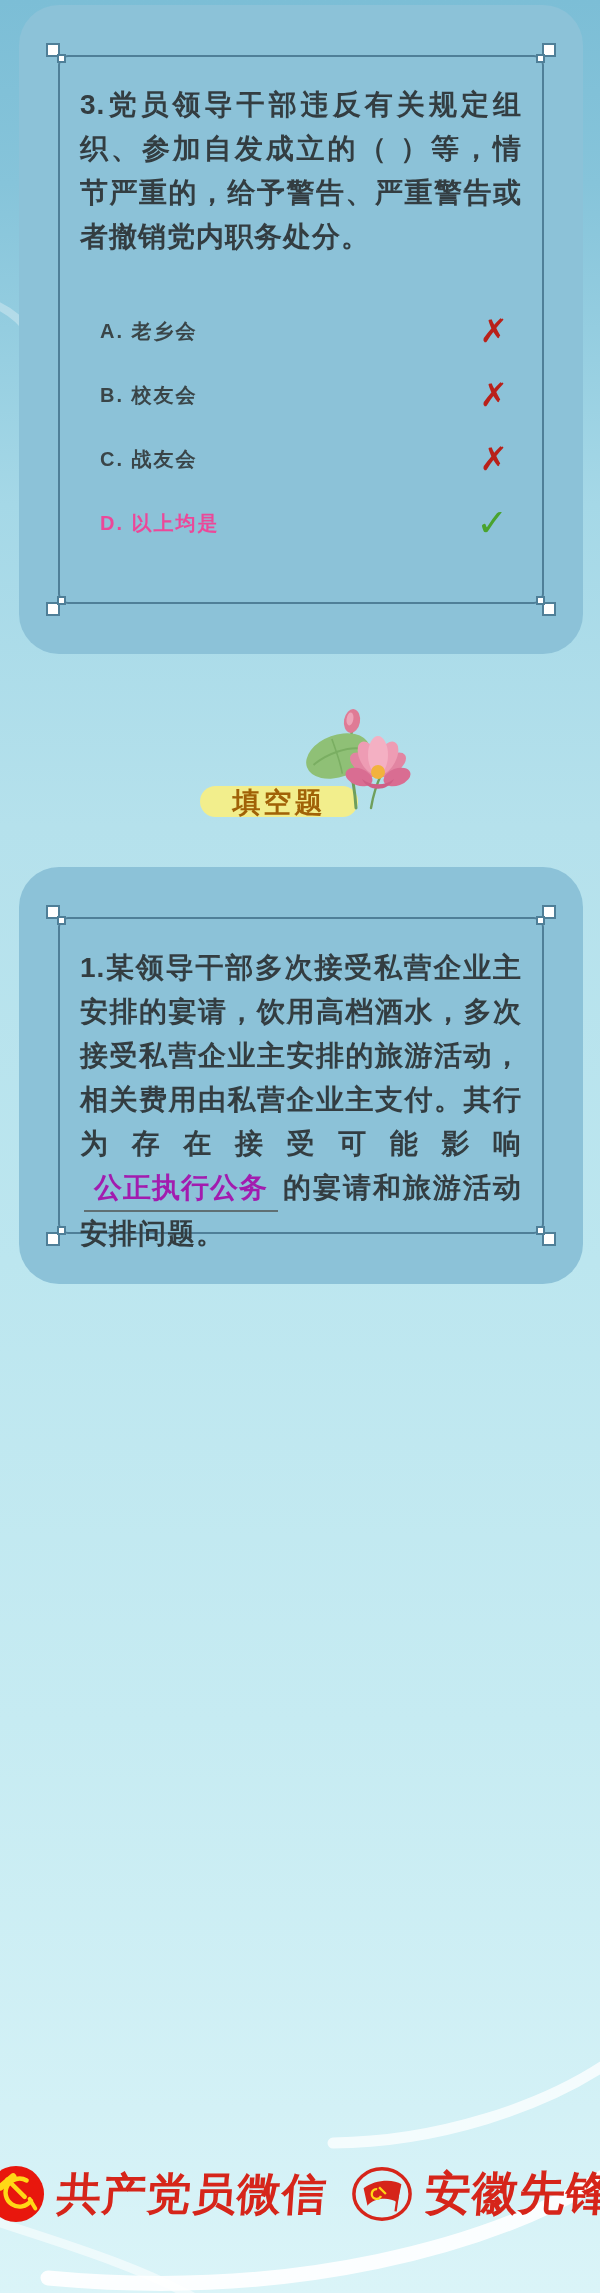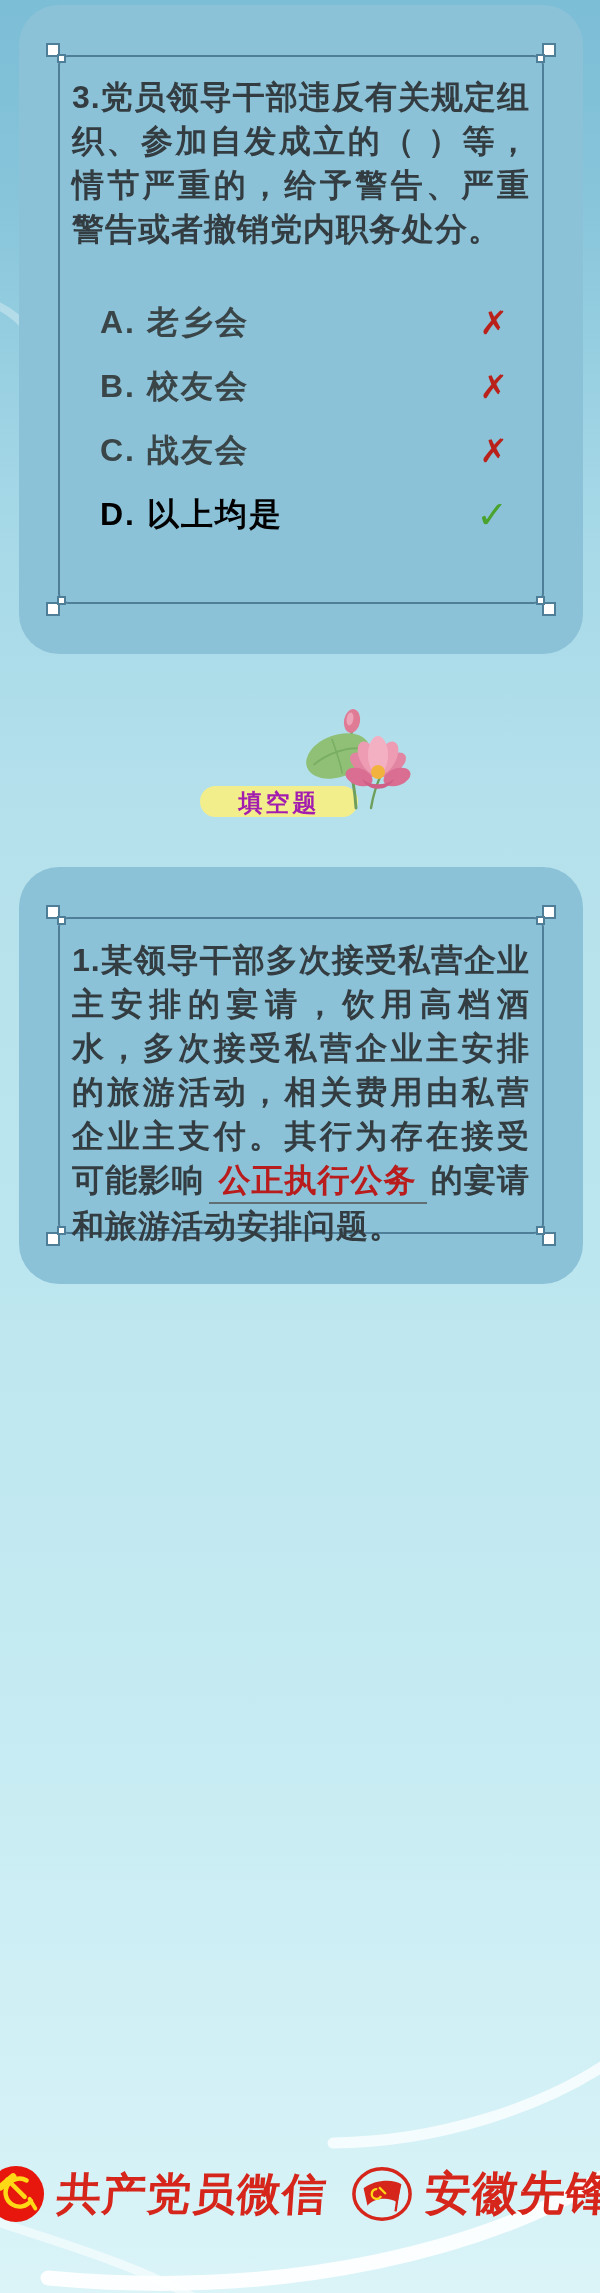--- a/index.html
+++ b/index.html
@@ -23,48 +23,48 @@
   .fr{position:absolute;inset:22px;border:2px solid #4f7f98;border-radius:10px;pointer-events:none;}
   .c{position:absolute;width:10px;height:10px;border:2.5px solid #4f7f98;background:#fff;}
   .c::after{content:'';position:absolute;width:5px;height:5px;border:2.5px solid #4f7f98;background:#fff;}
   .c.tl{left:-14px;top:-14px}   .c.tl::after{left:9px;top:9px}
   .c.tr{right:-14px;top:-14px}  .c.tr::after{right:9px;top:9px}
   .c.bl{left:-14px;bottom:-14px}.c.bl::after{left:9px;bottom:9px}
   .c.br{right:-14px;bottom:-14px}.c.br::after{right:9px;bottom:9px}
 
   .content{position:relative;padding:0 36px;color:#333d41;}
   .qtext,.ftext{
-    margin:0;font-size:32px;line-height:44px;font-weight:700;
+    margin:8px;font-size:28px;line-height:44px;font-weight:700;
     letter-spacing:1px;text-align:justify;color:#333d41;
   }
   .qtext{padding-top:42px;}
 
   
   .opts{margin-top:40px;}
   .opt{display:flex;justify-content:space-between;align-items:center;height:64px;padding:0 22px 0 28px;}
-  .opt .lbl{font-size:32px;font-weight:700;letter-spacing:2px;color:#3a4548;}
+  .opt .lbl{font-size:20px;font-weight:700;letter-spacing:2px;color:#3a4548;}
   .mark-x{font-size:34px;font-weight:700;color:#b9211a;transform:scaleY(.95);}
   .mark-ok{font-size:38px;font-weight:700;color:#4aa32e;}
-  .opt.correct .lbl{color:#000000;}
+  .opt.correct .lbl{color:#ec4899;}
 
   
   .blank{
-    color:#b91c1c;font-weight:700;display:inline-block;
+    color:#a21caf;font-weight:700;display:inline-block;
     padding:0 10px 2px;margin:0 4px;border-bottom:2px solid #5f6f73;line-height:40px;
   }
 
   
   .badge{position:absolute;left:0;top:700px;width:600px;height:125px;}
   .pill{
     position:absolute;left:200px;top:86px;width:158px;height:31px;
     background:#f2ee8c;border-radius:16px;
   }
   .pill span{
     position:absolute;left:0;right:0;bottom:-2px;text-align:center;
-    font-size:24px;line-height:32px;font-weight:700;color:#a21caf;letter-spacing:3px;
+    font-size:28px;line-height:32px;font-weight:700;color:#a16207;letter-spacing:3px;
   }
   .lotus{position:absolute;left:298px;top:6px;}
 
   
   .footer{
     position:absolute;left:0;top:2158px;width:600px;height:72px;
     display:flex;align-items:center;justify-content:center;gap:12px;
   }
   .brand{
     font-size:44px;font-weight:700;color:#d6251a;letter-spacing:1px;

